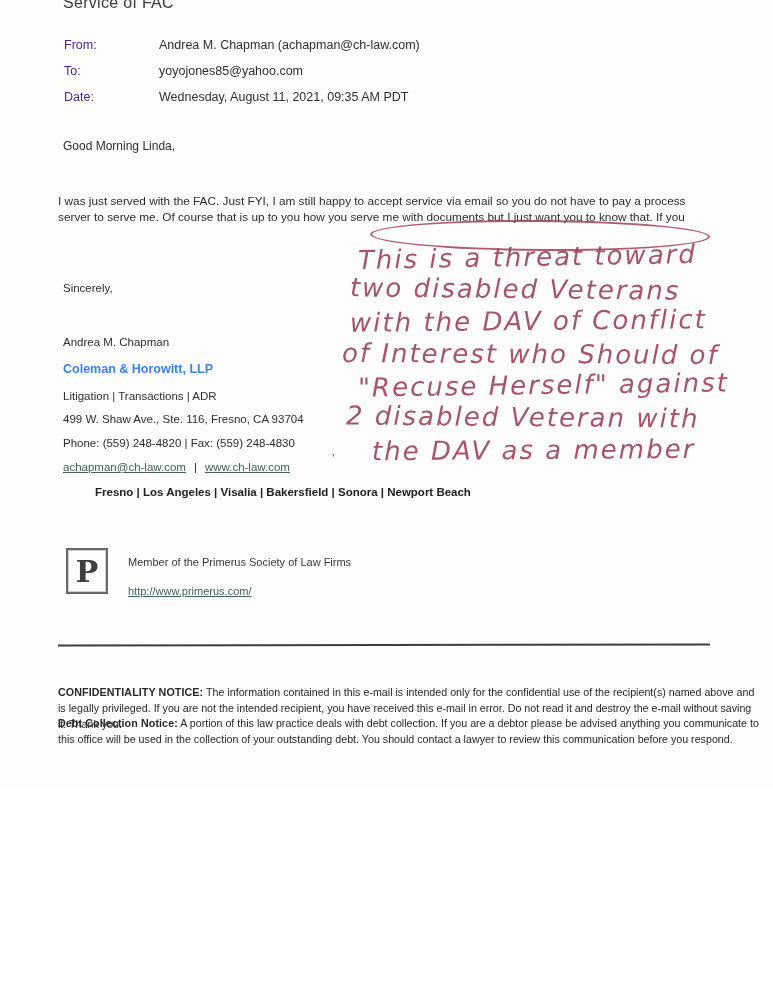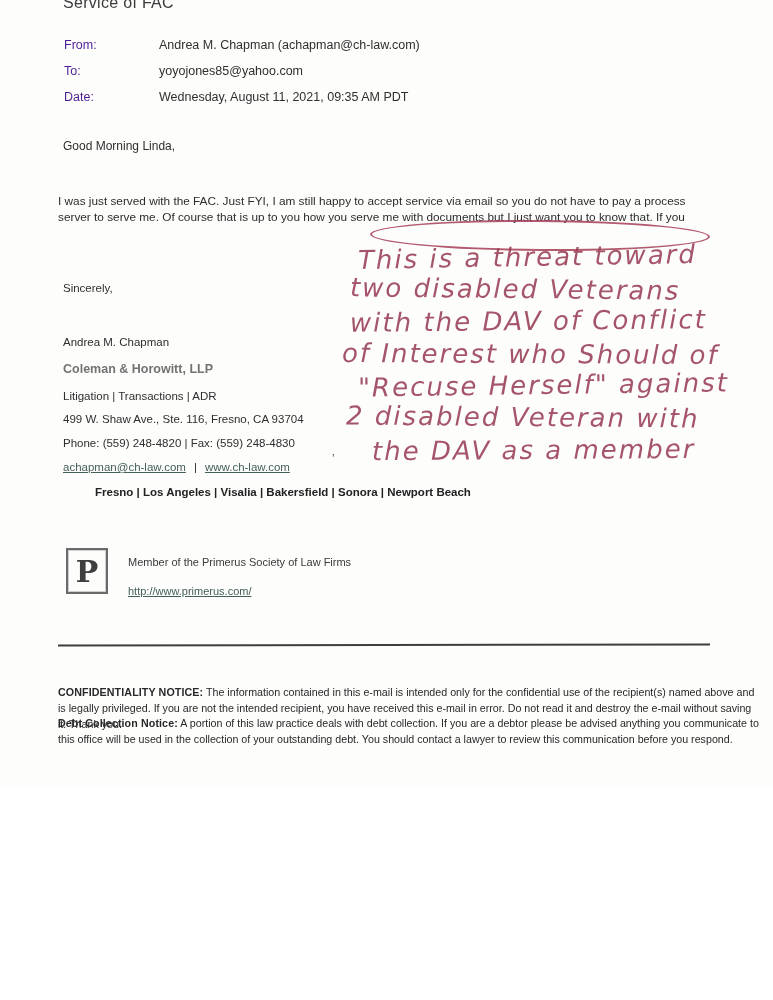--- a/index.html
+++ b/index.html
@@ -26,21 +26,21 @@
     border:2px solid #a63d55;border-radius:50%/50%;
     transform:rotate(.4deg);opacity:.85;
   }
 
   .hand{
     font-family:"DejaVu Sans",sans-serif;font-style:italic;
     color:#9a3e55;font-size:26px;letter-spacing:2px;opacity:.88;
   }
 
   .sig{left:63px;font-size:11.5px;}
-  .firm{font-weight:bold;font-size:12.5px;color:#737373;}
+  .firm{font-weight:bold;font-size:12.5px;color:#3b82f6;}
   .offices{font-weight:bold;font-size:11.5px;color:#222;margin-left:32px;}
   .linkish{color:#44605a;text-decoration:underline;cursor:pointer;}
   .linksep{color:#2e2e2e;margin:0 8px;text-decoration:none;}
 
   .plogo{
     left:66px;top:548px;width:38px;height:42px;border:2px solid #6a6a6a;
     display:flex;align-items:center;justify-content:center;
     font-family:"DejaVu Serif",serif;font-weight:bold;font-size:30px;color:#3f3f3f;
     box-shadow:inset 0 0 0 1px #cfcfcf;
   }

